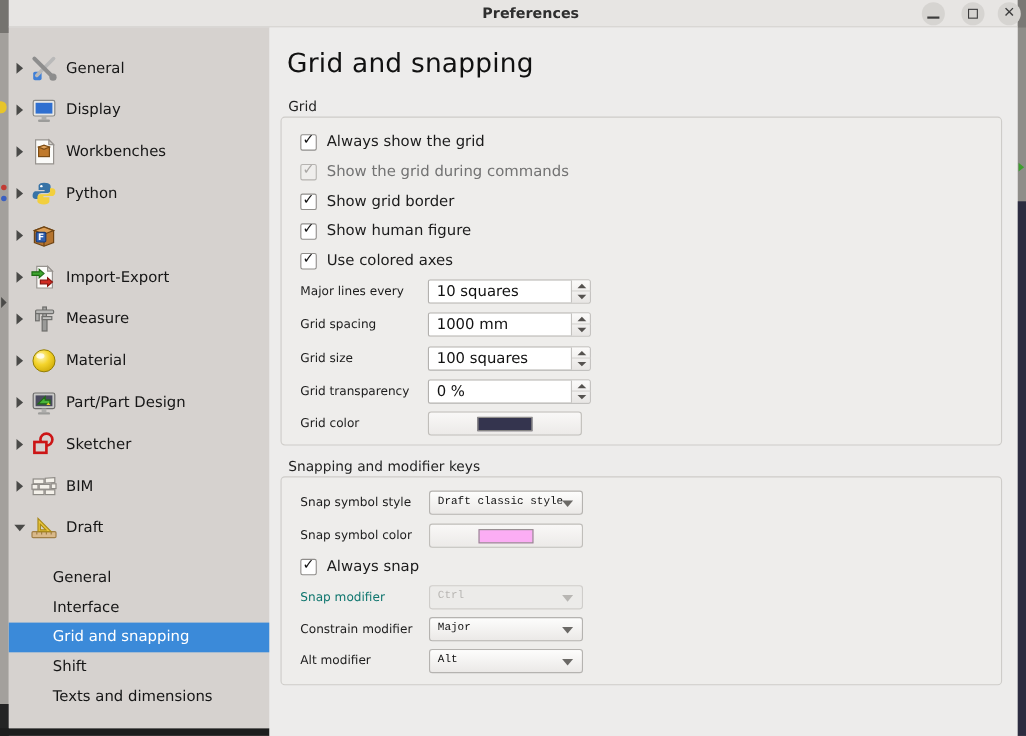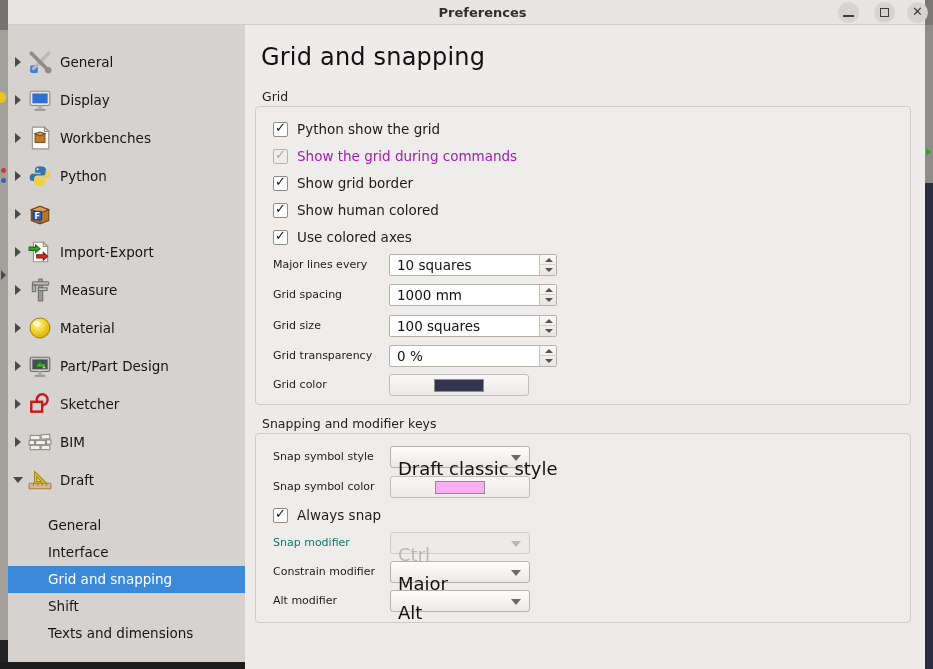--- a/index.html
+++ b/index.html
@@ -50,40 +50,40 @@
   .section-label { position:absolute; left:17px; font-size:12.5px; color:#222; }
   .groupbox { position:absolute; left:10px; width:656px; background:#eeedeb; border:1px solid #ceccc9; border-radius:4px; }
 
   
   .cb-row { position:absolute; left:17px; height:18px; display:flex; align-items:center; }
   .cb-box { width:15px; height:15px; background:#ffffff; border:1px solid #8f8d8a; border-radius:2px; position:relative; flex:0 0 15px; }
   .cb-box .chk { position:absolute; left:1px; top:-3px; font-size:13px; font-weight:bold; color:#111; }
   .cb-label { margin-left:9px; font-size:13.5px; white-space:nowrap; }
   .cb-row.disabled .cb-box { background:#efeeec; border-color:#b5b3b0; }
   .cb-row.disabled .cb-box .chk { color:#a9a7a4; }
-  .cb-row.disabled .cb-label { color:#a21caf;text-align:center; }
+  .cb-row.disabled .cb-label { color:#737373;text-align:center; }
 
   
   .field-label { position:absolute; left:17px; height:22px; line-height:22px; font-size:11px; white-space:nowrap; }
   .field-label.disabled { color:#0f766e; }
 
-  .spinbox { position:absolute; left:133px; width:168px; height:22px; background:#ffffff; border:1px solid #b3b1ae; border-radius:2px; }
+  .spinbox { position:absolute; left:133px; width:148px; height:22px; background:#ffffff; border:1px solid #b3b1ae; border-radius:2px; }
   .spinbox .sval { position:absolute; left:7px; top:0; height:20px; line-height:20px; font-size:13.5px; color:#111; }
   .spin-btns { position:absolute; right:0; top:0; width:17px; height:20px; border-left:1px solid #c4c2bf; background:linear-gradient(#fbfaf9,#e8e6e4); }
   .spin-up, .spin-down { position:absolute; left:0; width:17px; height:10px; }
   .spin-up { top:0; border-bottom:1px solid #d4d2cf; }
   .spin-down { top:10px; }
   .spin-up:after { content:""; position:absolute; left:5px; top:3px; border-left:4px solid transparent; border-right:4px solid transparent; border-bottom:4px solid #55524f; }
   .spin-down:after { content:""; position:absolute; left:5px; top:3px; border-left:4px solid transparent; border-right:4px solid transparent; border-top:4px solid #55524f; }
 
   .colorbtn { position:absolute; left:133px; width:140px; height:22px; background:linear-gradient(#f9f8f7,#eceae8); border:1px solid #c0beba; border-radius:3px; }
   .colorbtn .swatch { position:absolute; left:50%; top:4px; transform:translateX(-50%); width:50px; height:13px; border:1px solid #908e8b; }
 
   .dropdown { position:absolute; left:134px; width:140px; height:22px; background:linear-gradient(#fdfdfc,#ebe9e7); border:1px solid #b5b3b0; border-radius:3px; }
-  .dropdown .dval { position:absolute; left:7px; top:12px; height:20px; line-height:20px; font-size:18px; color:#111; white-space:nowrap; }
+  .dropdown .dval { position:absolute; left:7px; top:0; height:20px; line-height:20px; font-size:10px; color:#111; white-space:nowrap;font-family:Liberation Mono, monospace; }
   .dropdown .arrow { position:absolute; right:8px; top:8px; border-left:5px solid transparent; border-right:5px solid transparent; border-top:6px solid #6b6966; }
   .dropdown.disabled { background:#ecebe9; border-color:#cfcdca; }
   .dropdown.disabled .dval { color:#b8b6b3; }
   .dropdown.disabled .arrow { border-top-color:#b8b6b3; }
 </style>
 </head>
 <body>
 
 <div id="stage">
 
@@ -283,39 +283,39 @@
     <div class="page-title">Grid and snapping</div>
 
     <div class="section-label" style="top:64px">Grid</div>
 
     <div class="groupbox" style="top:81px; height:299px;">
 
       <div class="cb-row" style="top:13px">
         <div class="cb-box">
             <span class="chk">✓</span>
           </div>
-        <span class="cb-label">Python show the grid</span>
+        <span class="cb-label">Always show the grid</span>
       </div>
       <div class="cb-row disabled" style="top:40px">
         <div class="cb-box">
             <span class="chk">✓</span>
           </div>
         <span class="cb-label">Show the grid during commands</span>
       </div>
       <div class="cb-row" style="top:67px">
         <div class="cb-box">
             <span class="chk">✓</span>
           </div>
         <span class="cb-label">Show grid border</span>
       </div>
       <div class="cb-row" style="top:94px">
         <div class="cb-box">
             <span class="chk">✓</span>
           </div>
-        <span class="cb-label">Show human colored</span>
+        <span class="cb-label">Show human figure</span>
       </div>
       <div class="cb-row" style="top:121px">
         <div class="cb-box">
             <span class="chk">✓</span>
           </div>
         <span class="cb-label">Use colored axes</span>
       </div>
 
       <div class="field-label" style="top:147px">Major lines every</div>
       <div class="spinbox" style="top:147px">

